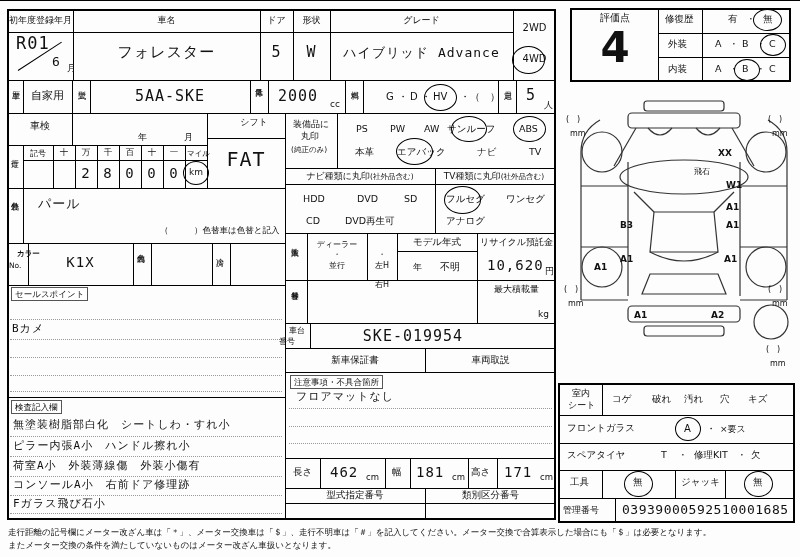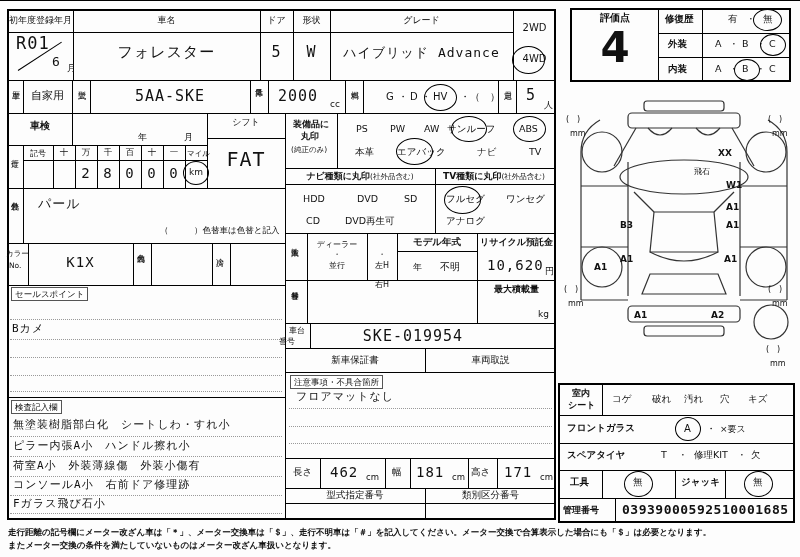--- a/index.html
+++ b/index.html
@@ -6,21 +6,21 @@
   #sheet{position:relative;width:800px;height:557px;background:#fdfdfd;overflow:hidden;
          font-family:"DejaVu Sans","Liberation Sans",sans-serif;color:#111;}
   .t{position:absolute;white-space:nowrap;line-height:1.15;}
   .ctr{text-align:center;}
   .m{font-family:"DejaVu Sans Mono","Liberation Mono",monospace;letter-spacing:1px;}
   .vt{writing-mode:vertical-rl;text-orientation:upright;line-height:1;letter-spacing:0;}
   .f7{font-size:7.5px;}.f8{font-size:8px;}.f85{font-size:8.5px;}.f9{font-size:9px;}
   .f95{font-size:9.5px;}.f10{font-size:10px;}.f11{font-size:11px;}.f13{font-size:13px;}
   .f14{font-size:14px;}.f15{font-size:15px;}.f17{font-size:17px;}.f20{font-size:20px;}
   .f42{font-size:42px;font-weight:bold;}
-  .b{font-weight:bold;text-align:center;}
+  .b{font-weight:normal;text-align:center;}
   .hl{position:absolute;height:0;border-top:1.5px solid #000;}
   .vl{position:absolute;width:0;border-left:1.5px solid #000;}
   .box{position:absolute;border:2px solid #000;box-sizing:border-box;background:transparent;}
   .dot-line{position:absolute;height:0;border-top:1px dotted #9a9a9a;}
   .circ{position:absolute;border:1.7px solid #000;border-radius:50%;box-sizing:border-box;}
   .tag{position:absolute;border:1px solid #555;font-size:8.5px;padding:0 3px;line-height:12px;background:#fff;white-space:nowrap;}
   .diag{position:absolute;height:0;border-top:1.2px solid #000;transform:rotate(-33deg);transform-origin:left center;}
   svg text{font-family:"DejaVu Sans","Liberation Sans",sans-serif;fill:#111;}
 </style>
 </head>
@@ -89,21 +89,21 @@
   <div class="t f15 m" style="left:526px;top:87px;">5</div>
   <div class="t f9" style="left:544px;top:100px;">人</div>
 
   <div class="vl" style="left:207px;top:113px;height:75px;"></div>
   <div class="vl" style="left:72px;top:113px;height:32px;"></div>
   <div class="hl" style="left:7px;top:145px;width:200px;"></div>
   <div class="hl" style="left:207px;top:138px;width:78px;"></div>
   <div class="t f10 b" style="left:30px;top:120px;">車検</div>
   <div class="t f9" style="left:138px;top:132px;">年</div>
   <div class="t f9" style="left:184px;top:132px;">月</div>
-  <div class="t f9 ctr" style="left:207px;top:117px;width:78px;">シフト</div>
+  <div class="t f9 ctr" style="left:215px;top:117px;width:78px;">シフト</div>
   <div class="t f20 m ctr" style="left:207px;top:148px;width:78px;">FAT</div>
 
   <div class="vl" style="left:23px;top:145px;height:43px;"></div>
   <div class="vl" style="left:53px;top:145px;height:43px;"></div>
   <div class="vl" style="left:75px;top:145px;height:43px;"></div>
   <div class="vl" style="left:97px;top:145px;height:43px;"></div>
   <div class="vl" style="left:119px;top:145px;height:43px;"></div>
   <div class="vl" style="left:141px;top:145px;height:43px;"></div>
   <div class="vl" style="left:163px;top:145px;height:43px;"></div>
   <div class="vl" style="left:185px;top:145px;height:43px;"></div>
@@ -131,21 +131,21 @@
   <div class="t f8 vt" style="left:10px;top:196px;">外装色</div>
   <div class="t f13 m" style="left:38px;top:197px;">パール</div>
   <div class="t f85" style="left:160px;top:226px;">（　　　）色替車は色替と記入</div>
 
   <div class="hl" style="left:7px;top:243px;width:278px;"></div>
   <div class="vl" style="left:28px;top:243px;height:42px;"></div>
   <div class="vl" style="left:133px;top:243px;height:42px;"></div>
   <div class="vl" style="left:151px;top:243px;height:42px;"></div>
   <div class="vl" style="left:212px;top:243px;height:42px;"></div>
   <div class="vl" style="left:230px;top:243px;height:42px;"></div>
-  <div class="t f7" style="left:6px;top:250px;">カラー</div>
+  <div class="t f7" style="left:17px;top:250px;font-weight:bold;">カラー</div>
   <div class="t f7" style="left:9px;top:262px;">No.</div>
   <div class="t f14 m ctr" style="left:28px;top:254px;width:105px;">K1X</div>
   <div class="t f8 vt" style="left:136px;top:248px;">内装色</div>
   <div class="t f8 vt" style="left:215px;top:252px;">冷房</div>
 
   <div class="hl" style="left:7px;top:285px;width:278px;"></div>
   <div class="tag" style="left:11px;top:287px;">セールスポイント</div>
   <div class="dot-line" style="left:10px;top:319px;width:272px;"></div>
   <div class="t f11 m" style="left:12px;top:323px;">Bカメ</div>
   <div class="dot-line" style="left:10px;top:339px;width:272px;"></div>

